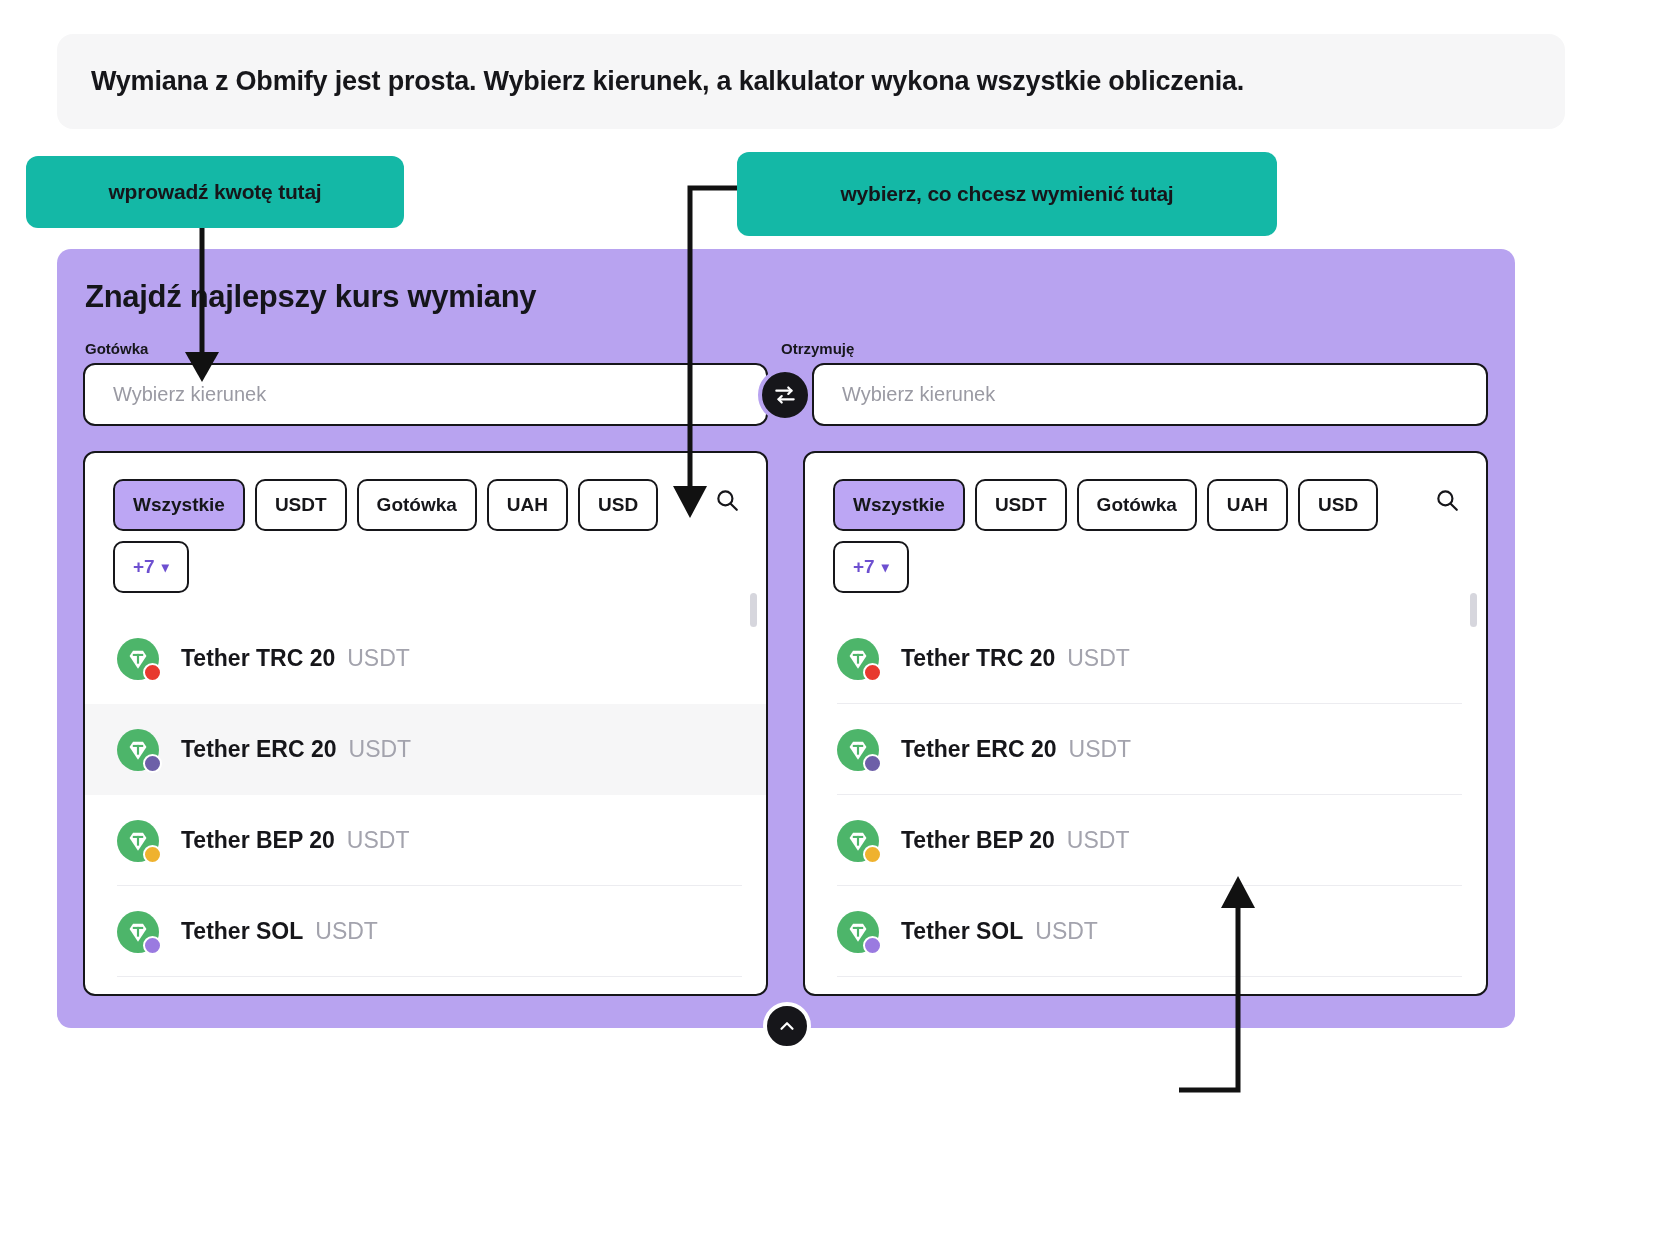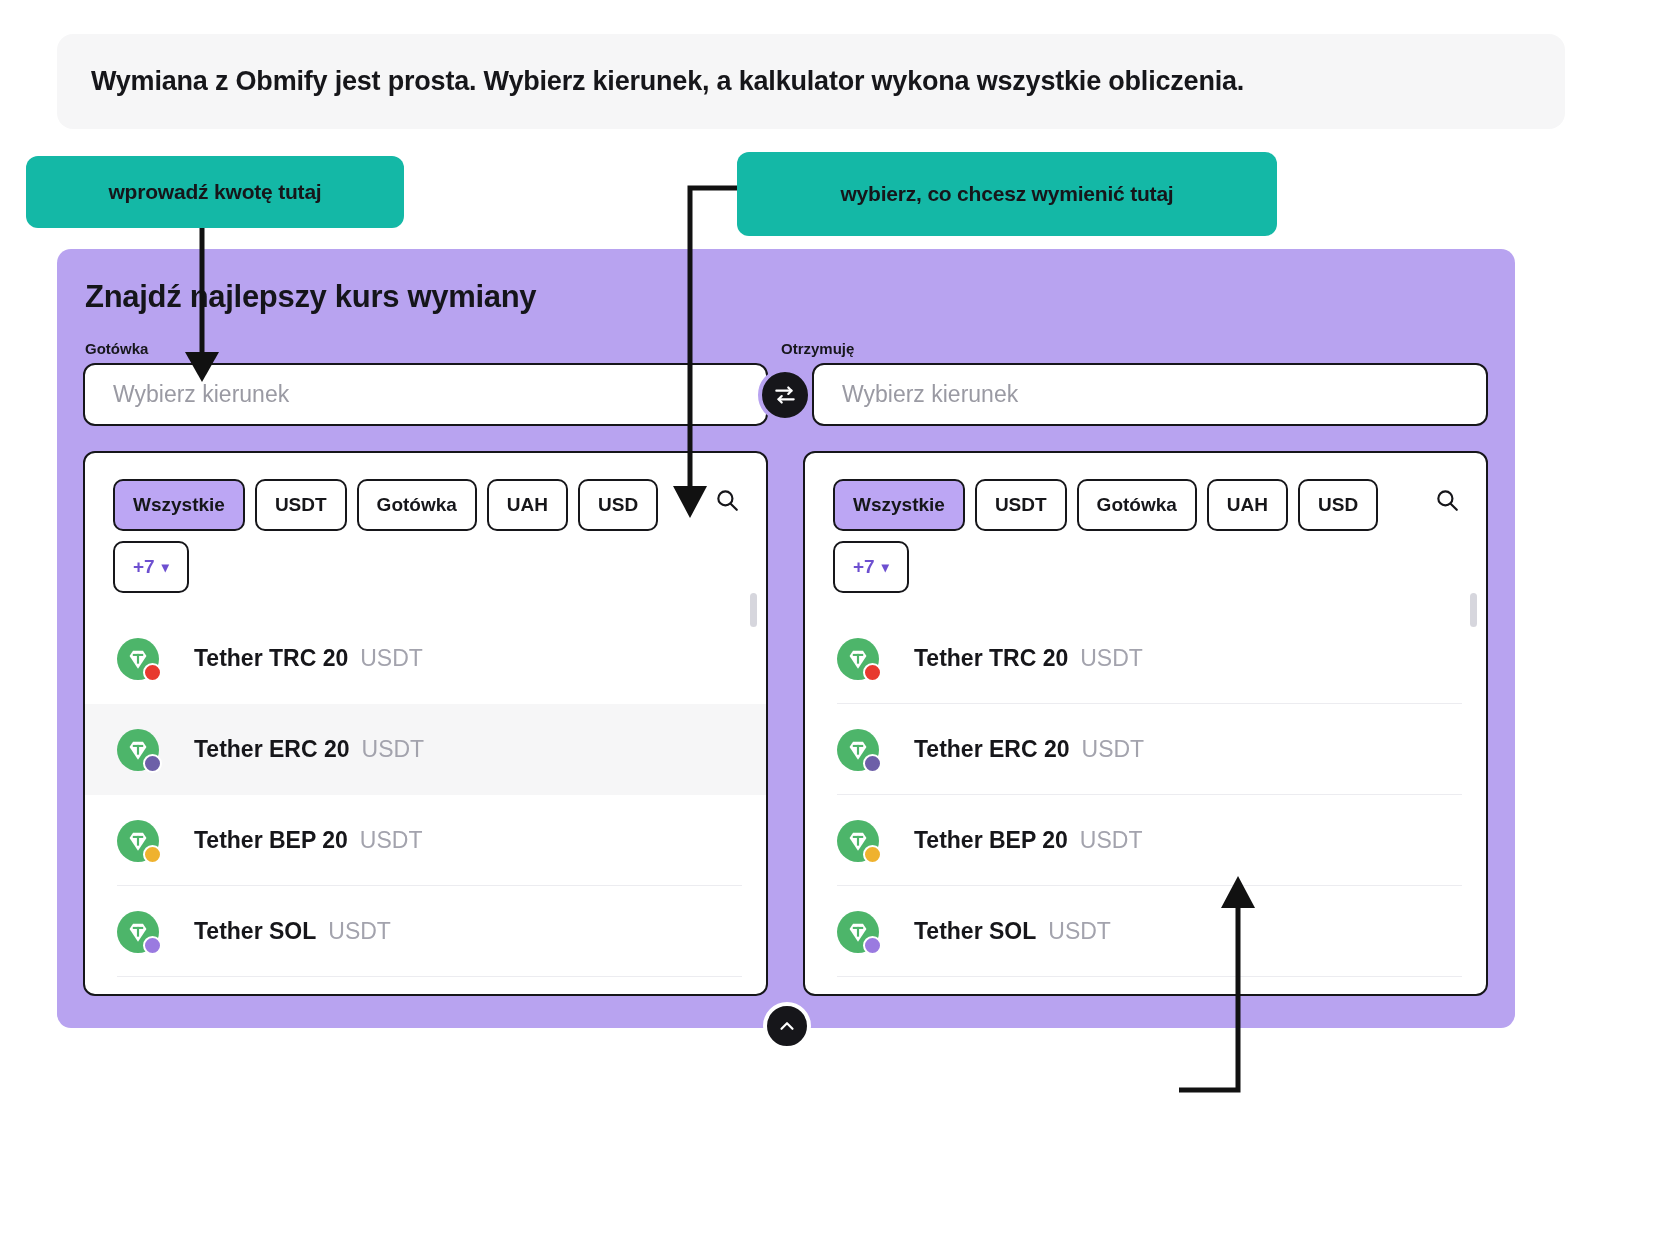--- a/index.html
+++ b/index.html
@@ -52,21 +52,21 @@
   #label-receive { left: 724px; top: 91px; }
 
   .selector {
     position: absolute; top: 114px; height: 63px;
     background: #ffffff; border: 2px solid #16161a; border-radius: 12px;
     display: flex; align-items: center;
   }
   #selector-send { left: 26px; width: 685px; }
   #selector-receive { left: 755px; width: 676px; }
   .selector-placeholder {
-    padding-left: 28px; font-size: 23px; color: #9a9aa3; font-weight: 500;
+    padding-left: 28px; font-size: 20px; color: #9a9aa3; font-weight: 500;
   }
 
   .swap-btn {
     position: absolute; left: 701px; top: 119px; width: 54px; height: 54px;
     background: #16161a; border: 4px solid #b8a3f0; border-radius: 50%;
     display: flex; align-items: center; justify-content: center; cursor: pointer;
     z-index: 5;
   }
 
   
@@ -111,21 +111,21 @@
   }
   .coin-icon .tglyph {
     position: absolute; inset: 0; display:flex; align-items:center; justify-content:center;
   }
   .coin-icon .badge {
     position: absolute; right: -3px; bottom: -2px; width: 19px; height: 19px;
     border-radius: 50%; border: 2px solid #ffffff;
     display:flex; align-items:center; justify-content:center;
     font-size: 10px; font-weight: 700; color:#fff;
   }
-  .coin-name { margin-left: 35px; font-size: 23px; font-weight: 700; color: #16161a; }
+  .coin-name { margin-left: 22px; font-size: 23px; font-weight: 700; color: #16161a; }
   .coin-ticker { margin-left: 12px; font-size: 23px; font-weight: 500; color: #a3a3ad; }
 
   .scrollbar {
     position: absolute; top: 140px; right: 9px; width: 7px; height: 390px;
     border-radius: 4px; background: transparent;
   }
   .scrollbar .thumb {
     width: 7px; height: 34px; border-radius: 4px; background: #d6d6dd;
   }
 

